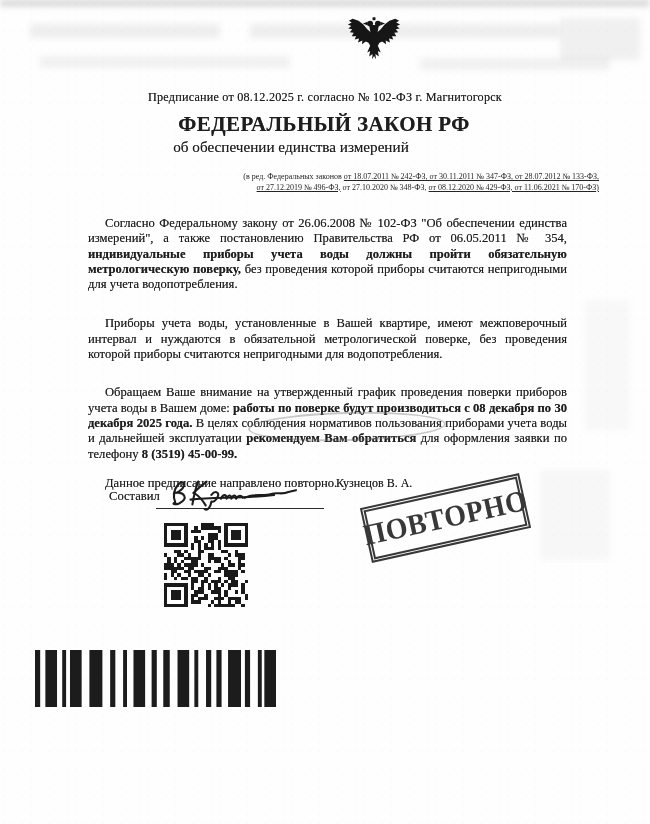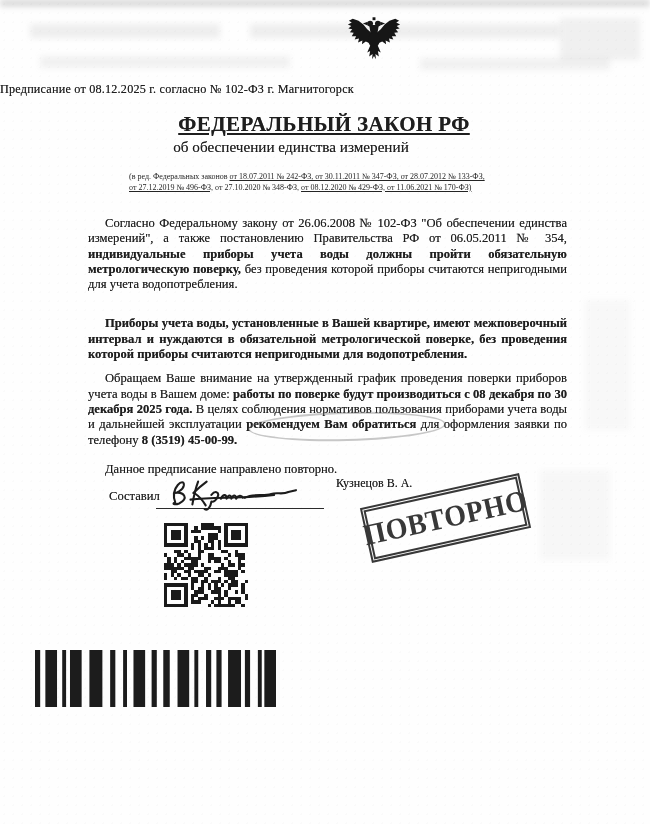--- a/index.html
+++ b/index.html
@@ -13,45 +13,45 @@
     color:#1e1e1e;
   }
   .doc-text { text-shadow: 0 0 0.6px rgba(30,30,30,0.65); }
 
   
   .smudge { position:absolute; filter:blur(3px); pointer-events:none; }
 
   .emblem { position:absolute; left:345px; top:16px; width:58px; height:48px; }
 
   .header-line {
-    position:absolute; top:82px; left:0; width:650px;
-    text-align:left; font-size:12.2px; letter-spacing:0.2px;
+    position:absolute; top:90px; left:0; width:650px;
+    text-align:center; font-size:12.2px; letter-spacing:0.2px;
   }
   .title {
     position:absolute; top:112px; left:0; width:648px;
-    text-align:center; font-size:21px; font-weight:bold; letter-spacing:0.4px;text-decoration:underline;
+    text-align:center; font-size:21px; font-weight:bold; letter-spacing:0.4px;
   }
   .subtitle {
     position:absolute; top:138px; left:0; width:582px;
     text-align:center; font-size:15.2px; font-weight:normal;
   }
   .amendments {
     position:absolute; top:172px; left:129px; width:470px;
-    text-align:left; font-size:8px; line-height:10.6px; color:#242424;
+    text-align:right; font-size:8px; line-height:10.6px; color:#242424;
     white-space:nowrap;
   }
   .amendments .u { text-decoration:underline; }
 
   .bodytext {
     position:absolute; top:216px; left:88px; width:479px;
     font-size:12.6px; line-height:15.3px; text-align:justify;
   }
   .bodytext p { text-indent:17px; }
   .bodytext p.p1 { margin-bottom:24px; }
-  .bodytext p.p2 { margin-bottom:9px; font-weight:bold; }
+  .bodytext p.p2 { margin-bottom:23px; font-weight:normal; }
   .bodytext p.p3 { margin-bottom:14px; }
   .b { font-weight:bold; }
 
   .phone-oval {
     position:absolute; left:248px; top:412px; width:198px; height:29px;
     border:2px solid rgba(110,110,110,0.38); border-radius:50%;
     transform:rotate(-1.5deg);
   }
 
   .sig-label { position:absolute; left:109px; top:489px; font-size:12.6px; }

